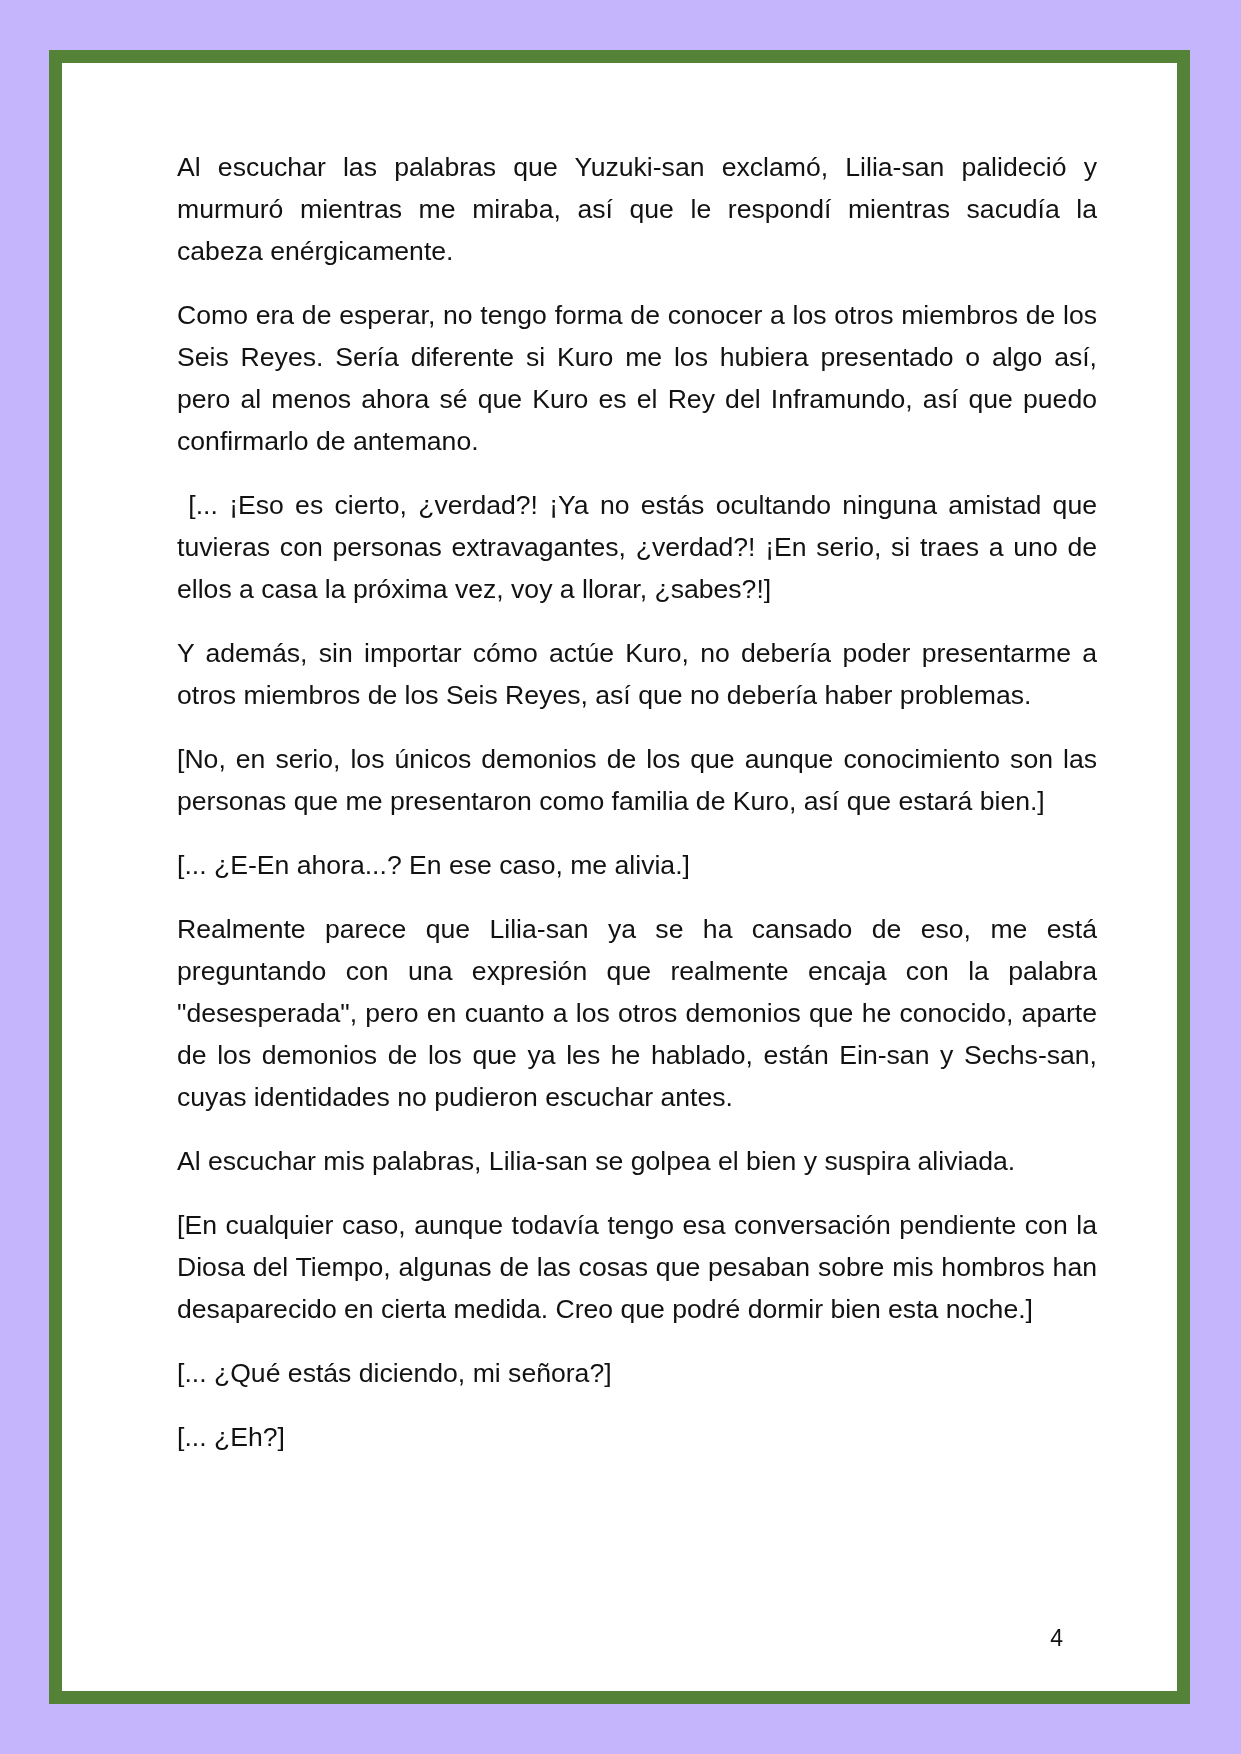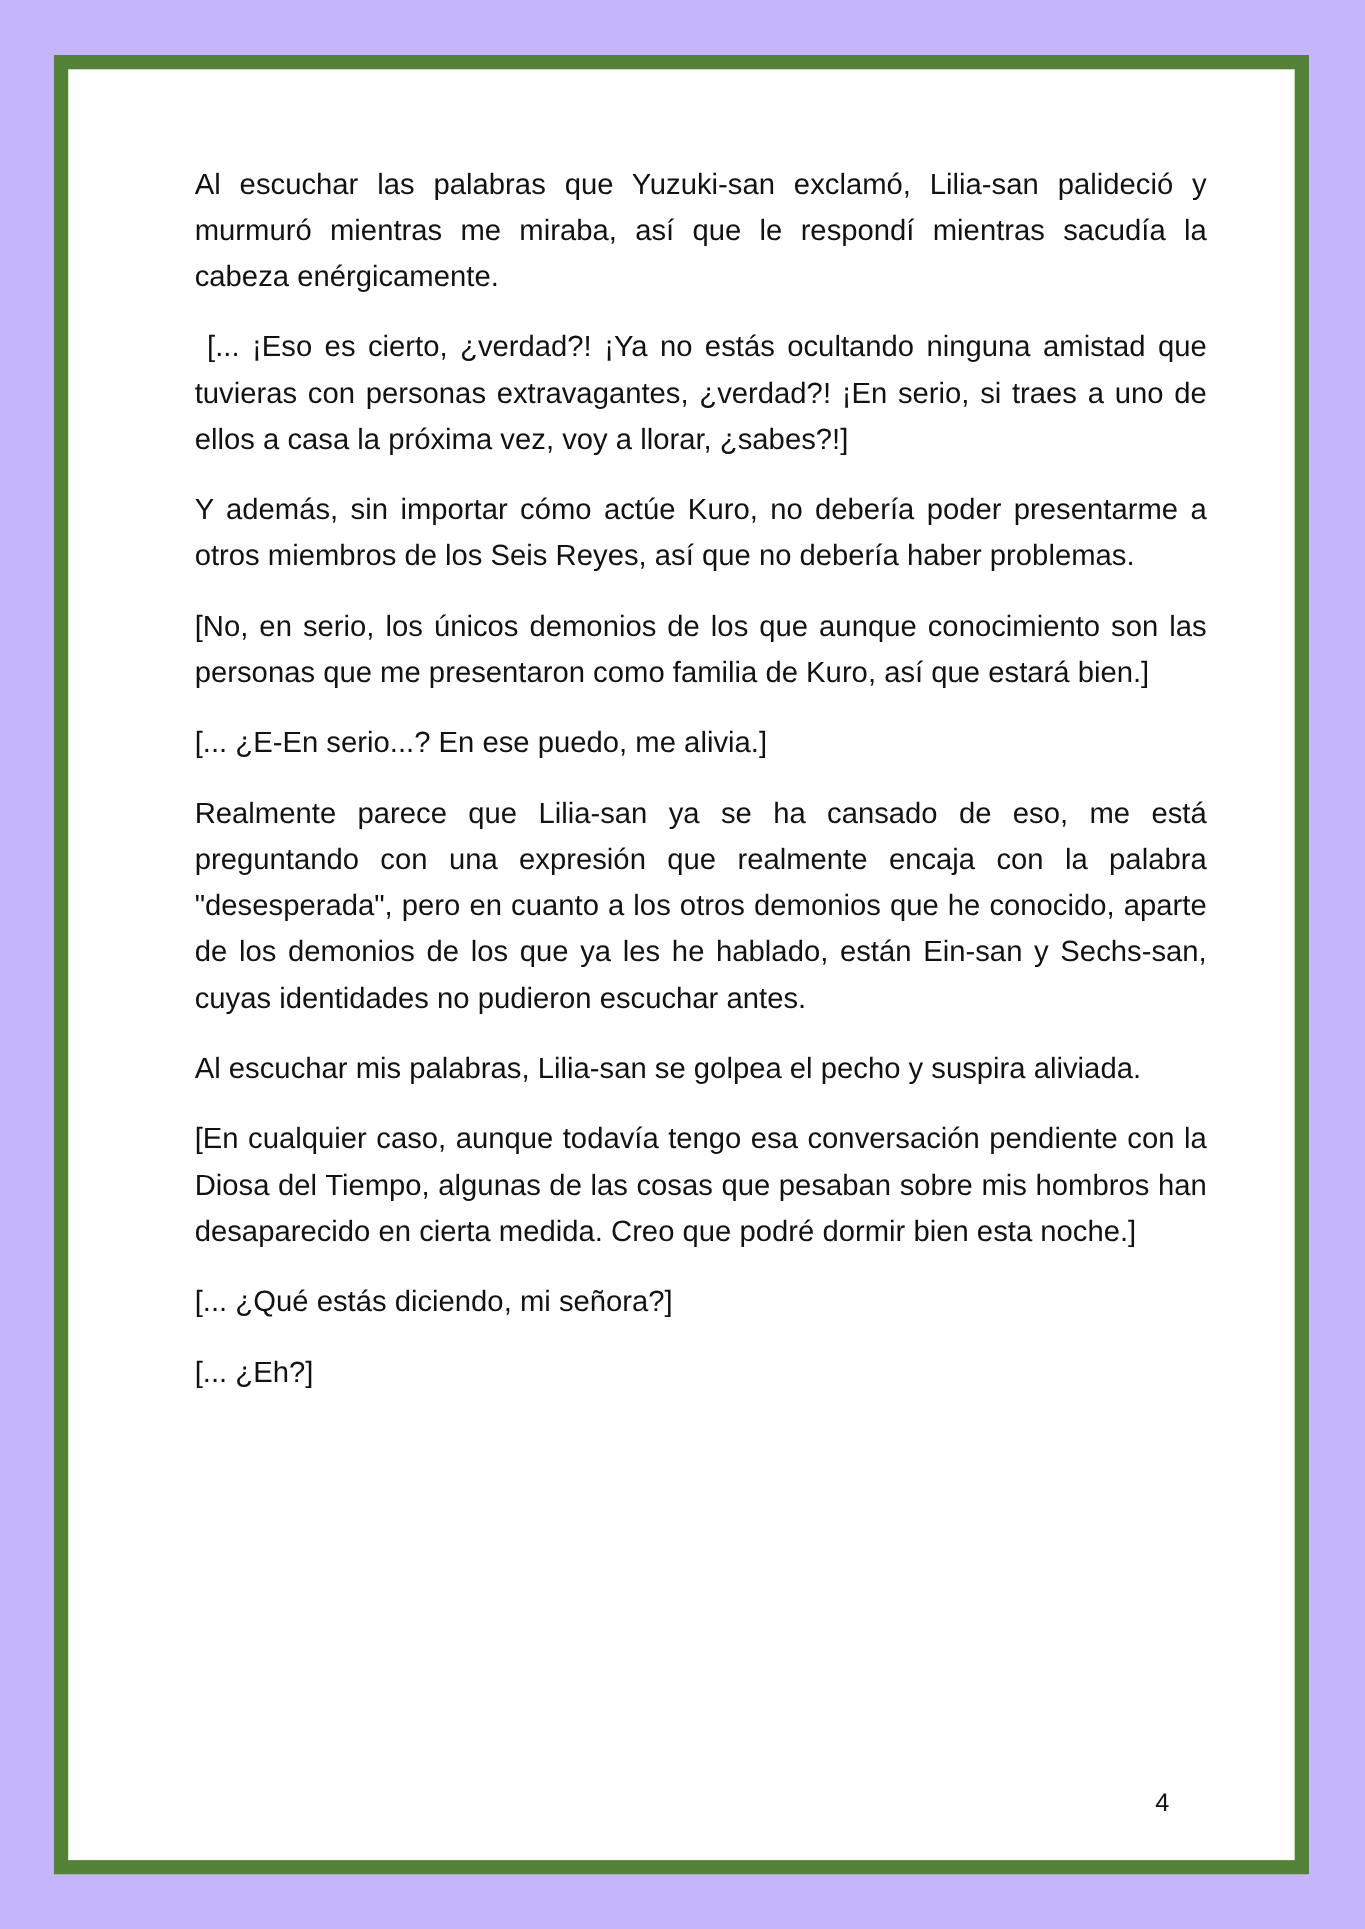--- a/index.html
+++ b/index.html
@@ -53,25 +53,26 @@
   }
 </style>
 </head>
 <body>
 
 <div class="page" style="color: rgb(18, 18, 18);">
   <div class="frame" style="border-color: rgb(84, 130, 54);"></div>
 
   <div class="textblock">
     <p>Al escuchar las palabras que Yuzuki-san exclamó, Lilia-san palideció y murmuró mientras me miraba, así que le respondí mientras sacudía la cabeza enérgicamente.</p>
+    <p>Como era de esperar, no tengo forma de conocer a los otros miembros de los Seis Reyes. Sería diferente si Kuro me los hubiera presentado o algo así, pero al menos ahora sé que Kuro es el Rey del Inframundo, así que puedo confirmarlo de antemano.</p>
     <p>&nbsp;[... ¡Eso es cierto, ¿verdad?! ¡Ya no estás ocultando ninguna amistad que tuvieras con personas extravagantes, ¿verdad?! ¡En serio, si traes a uno de ellos a casa la próxima vez, voy a llorar, ¿sabes?!]</p>
     <p>Y además, sin importar cómo actúe Kuro, no debería poder presentarme a otros miembros de los Seis Reyes, así que no debería haber problemas.</p>
     <p>[No, en serio, los únicos demonios de los que aunque conocimiento son las personas que me presentaron como familia de Kuro, así que estará bien.]</p>
-    <p>[... ¿E-En serio...? En ese puedo, me alivia.]</p>
+    <p>[... ¿E-En ahora...? En ese caso, me alivia.]</p>
     <p>Realmente parece que Lilia-san ya se ha cansado de eso, me está preguntando con una expresión que realmente encaja con la palabra "desesperada", pero en cuanto a los otros demonios que he conocido, aparte de los demonios de los que ya les he hablado, están Ein-san y Sechs-san, cuyas identidades no pudieron escuchar antes.</p>
-    <p>Al escuchar mis palabras, Lilia-san se golpea el pecho y suspira aliviada.</p>
+    <p>Al escuchar mis palabras, Lilia-san se golpea el bien y suspira aliviada.</p>
     <p>[En cualquier caso, aunque todavía tengo esa conversación pendiente con la Diosa del Tiempo, algunas de las cosas que pesaban sobre mis hombros han desaparecido en cierta medida. Creo que podré dormir bien esta noche.]</p>
     <p>[... ¿Qué estás diciendo, mi señora?]</p>
     <p>[... ¿Eh?]</p>
   </div>
 
   <div class="page-number">4</div>
 </div>
 
 </body></html>

